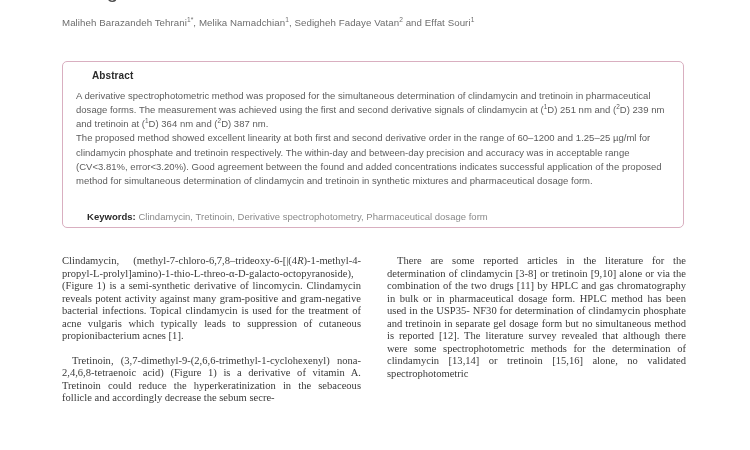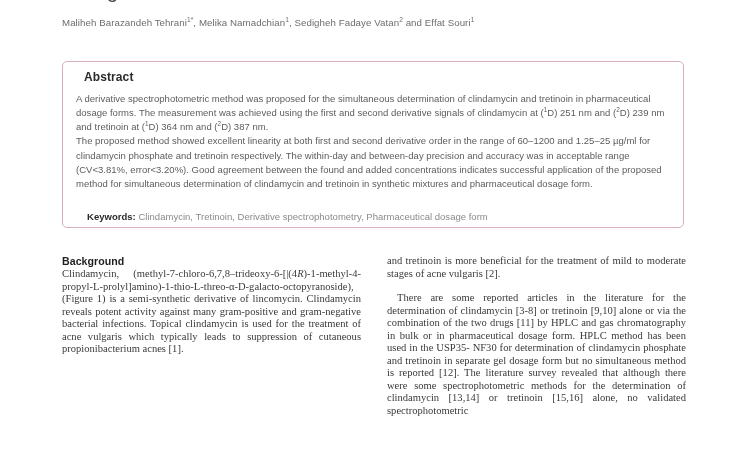--- a/index.html
+++ b/index.html
@@ -67,25 +67,25 @@
     height: 167px;
     border: 1.1px solid #d9afc0;
     border-radius: 5px;
     box-sizing: border-box;
     background: #ffffff;
   }
   .abstract-inner {
     padding: 8px 13px 0 13px;
   }
   .abstract-heading {
-    font-size: 12px;
+    font-size: 10px;
     font-weight: bold;
     color: #2b2b2b;
     letter-spacing: .1px;
-    margin: 0 0 8px 8px;
+    margin: 0 0 8px 16px;
   }
   .abstract-body {
     font-size: 9.5px;
     line-height: 14.15px;
     color: #5c5c5c;
     letter-spacing: .02px;
     text-align: left;
   }
   .abstract-body p {
     margin: 0;
@@ -174,24 +174,23 @@
       </div>
     </div>
     <div class="keywords">
       <b>Keywords:</b><span> Clindamycin, Tretinoin, Derivative spectrophotometry, Pharmaceutical dosage form</span>
     </div>
   </div>
 
   <div class="columns">
 
     <div class="col">
-      <h2 class="section-heading">Background</h2>
       <p class="bodytext">Clindamycin, (methyl-7-chloro-6,7,8–trideoxy-6-[|(4<i>R</i>)-1-methyl-4-propyl-L-prolyl]amino)-1-thio-L-threo-α-D-galacto-octopyranoside), (Figure 1) is a semi-synthetic derivative of lincomycin. Clindamycin reveals potent activity against many gram-positive and gram-negative bacterial infections. Topical clindamycin is used for the treatment of acne vulgaris which typically leads to suppression of cutaneous propionibacterium acnes [1].</p>
+      <p class="bodytext indent">Tretinoin, (3,7-dimethyl-9-(2,6,6-trimethyl-1-cyclohexenyl) nona-2,4,6,8-tetraenoic acid) (Figure 1) is a derivative of vitamin A. Tretinoin could reduce the hyperkeratinization in the sebaceous follicle and accordingly decrease the sebum secre-</p>
     </div>
 
     <div class="col">
-      <p class="bodytext">and tretinoin is more beneficial for the treatment of mild to moderate stages of acne vulgaris [2].</p>
       <p class="bodytext indent">There are some reported articles in the literature for the determination of clindamycin [3-8] or tretinoin [9,10] alone or via the combination of the two drugs [11] by HPLC and gas chromatography in bulk or in pharmaceutical dosage form. HPLC method has been used in the USP35- NF30 for determination of clindamycin phosphate and tretinoin in separate gel dosage form but no simultaneous method is reported [12]. The literature survey revealed that although there were some spectrophotometric methods for the determination of clindamycin [13,14] or tretinoin [15,16] alone, no validated spectrophotometric</p>
     </div>
 
   </div>
 
 </div>
 
 </body></html>

